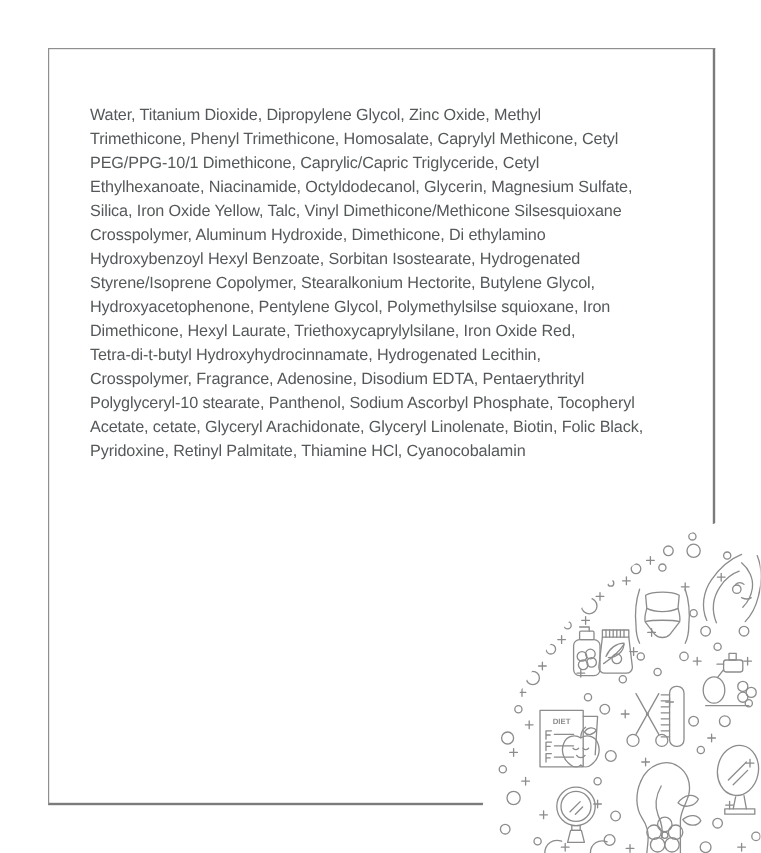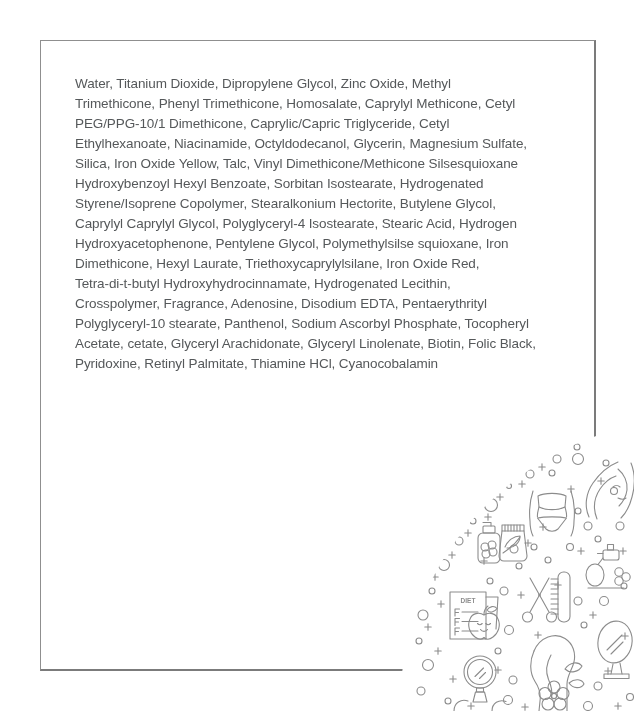--- a/index.html
+++ b/index.html
@@ -6,21 +6,21 @@
   .canvas{
     position:relative;width:634px;height:711px;background:#ffffff;overflow:hidden;
     font-family:"Liberation Sans", sans-serif;
   }
   .frame{
     position:absolute;left:40px;top:40px;width:556px;height:631px;
     box-sizing:border-box;background:#ffffff;
     border:1px solid #8f8f8f;border-right:2px solid #7b7b7b;border-bottom:2px solid #7b7b7b;
   }
   .ingredients{
-    position:absolute;left:34px;top:33px;width:512px;
+    position:absolute;left:34px;top:45px;width:512px;
     font-size:13.5px;line-height:20px;letter-spacing:-0.1px;
     color:#55585a;font-weight:400;
   }
   .ingredients div{white-space:nowrap;}
   .decor{
     position:absolute;right:0;bottom:0;width:242px;height:282px;
   }
   .decor .ln{fill:none;stroke:#8c8c8c;stroke-width:1.1;stroke-linecap:round;stroke-linejoin:round;}
   .decor .dot{fill:none;stroke:#8c8c8c;stroke-width:1.1;}
   .decor .fillgray{fill:#8c8c8c;stroke:none;}
@@ -31,23 +31,23 @@
 
 <div class="canvas">
 
   <div class="frame">
     <div class="ingredients">
         <div>Water, Titanium Dioxide, Dipropylene Glycol, Zinc Oxide, Methyl</div>
         <div>Trimethicone, Phenyl Trimethicone, Homosalate, Caprylyl Methicone, Cetyl</div>
         <div>PEG/PPG-10/1 Dimethicone, Caprylic/Capric Triglyceride, Cetyl</div>
         <div>Ethylhexanoate, Niacinamide, Octyldodecanol, Glycerin, Magnesium Sulfate,</div>
         <div>Silica, Iron Oxide Yellow, Talc, Vinyl Dimethicone/Methicone Silsesquioxane</div>
+        <div>Crosspolymer, Aluminum Hydroxide, Dimethicone, Di ethylamino</div>
         <div>Hydroxybenzoyl Hexyl Benzoate, Sorbitan Isostearate, Hydrogenated</div>
         <div>Styrene/Isoprene Copolymer, Stearalkonium Hectorite, Butylene Glycol,</div>
-        <div>Caprylyl Caprylyl Glycol, Polyglyceryl-4 Isostearate, Stearic Acid, Hydrogen</div>
         <div>Hydroxyacetophenone, Pentylene Glycol, Polymethylsilse squioxane, Iron</div>
         <div>Dimethicone, Hexyl Laurate, Triethoxycaprylylsilane, Iron Oxide Red,</div>
         <div>Tetra-di-t-butyl Hydroxyhydrocinnamate, Hydrogenated Lecithin,</div>
         <div>Crosspolymer, Fragrance, Adenosine, Disodium EDTA, Pentaerythrityl</div>
         <div>Polyglyceryl-10 stearate, Panthenol, Sodium Ascorbyl Phosphate, Tocopheryl</div>
         <div>Acetate, cetate, Glyceryl Arachidonate, Glyceryl Linolenate, Biotin, Folic Black,</div>
         <div>Pyridoxine, Retinyl Palmitate, Thiamine HCl, Cyanocobalamin</div>
       </div>
   </div>
 

